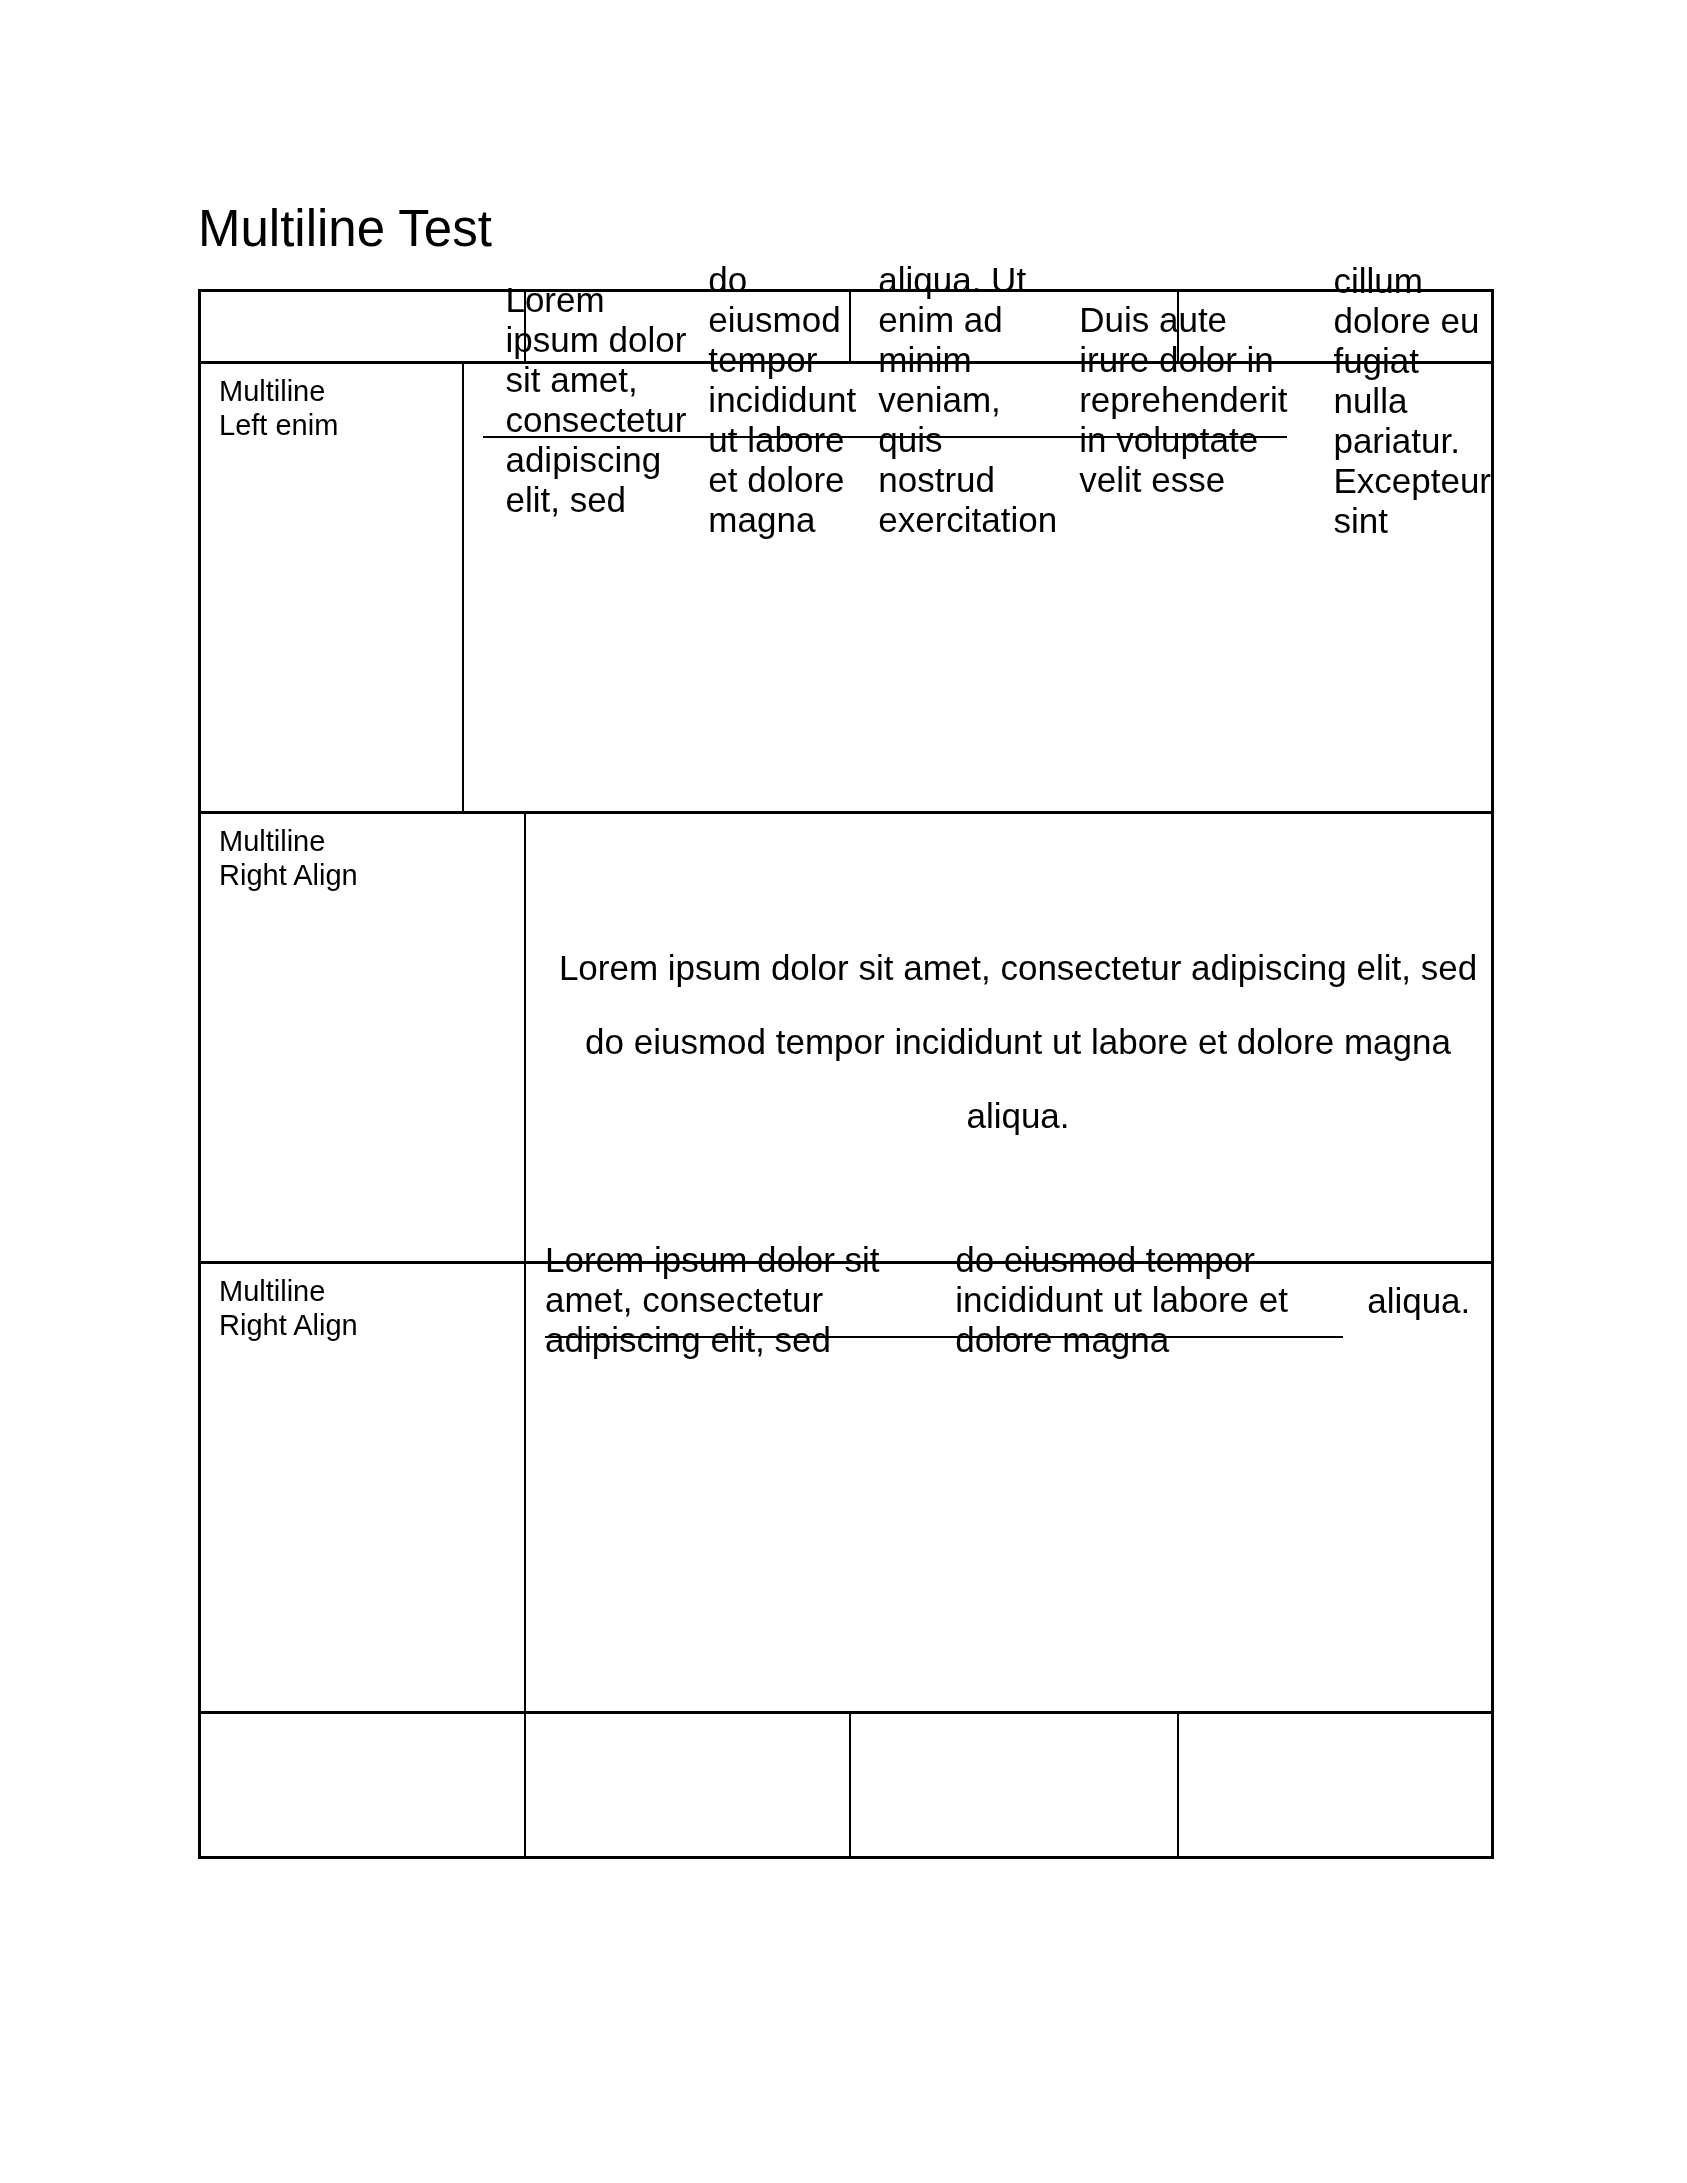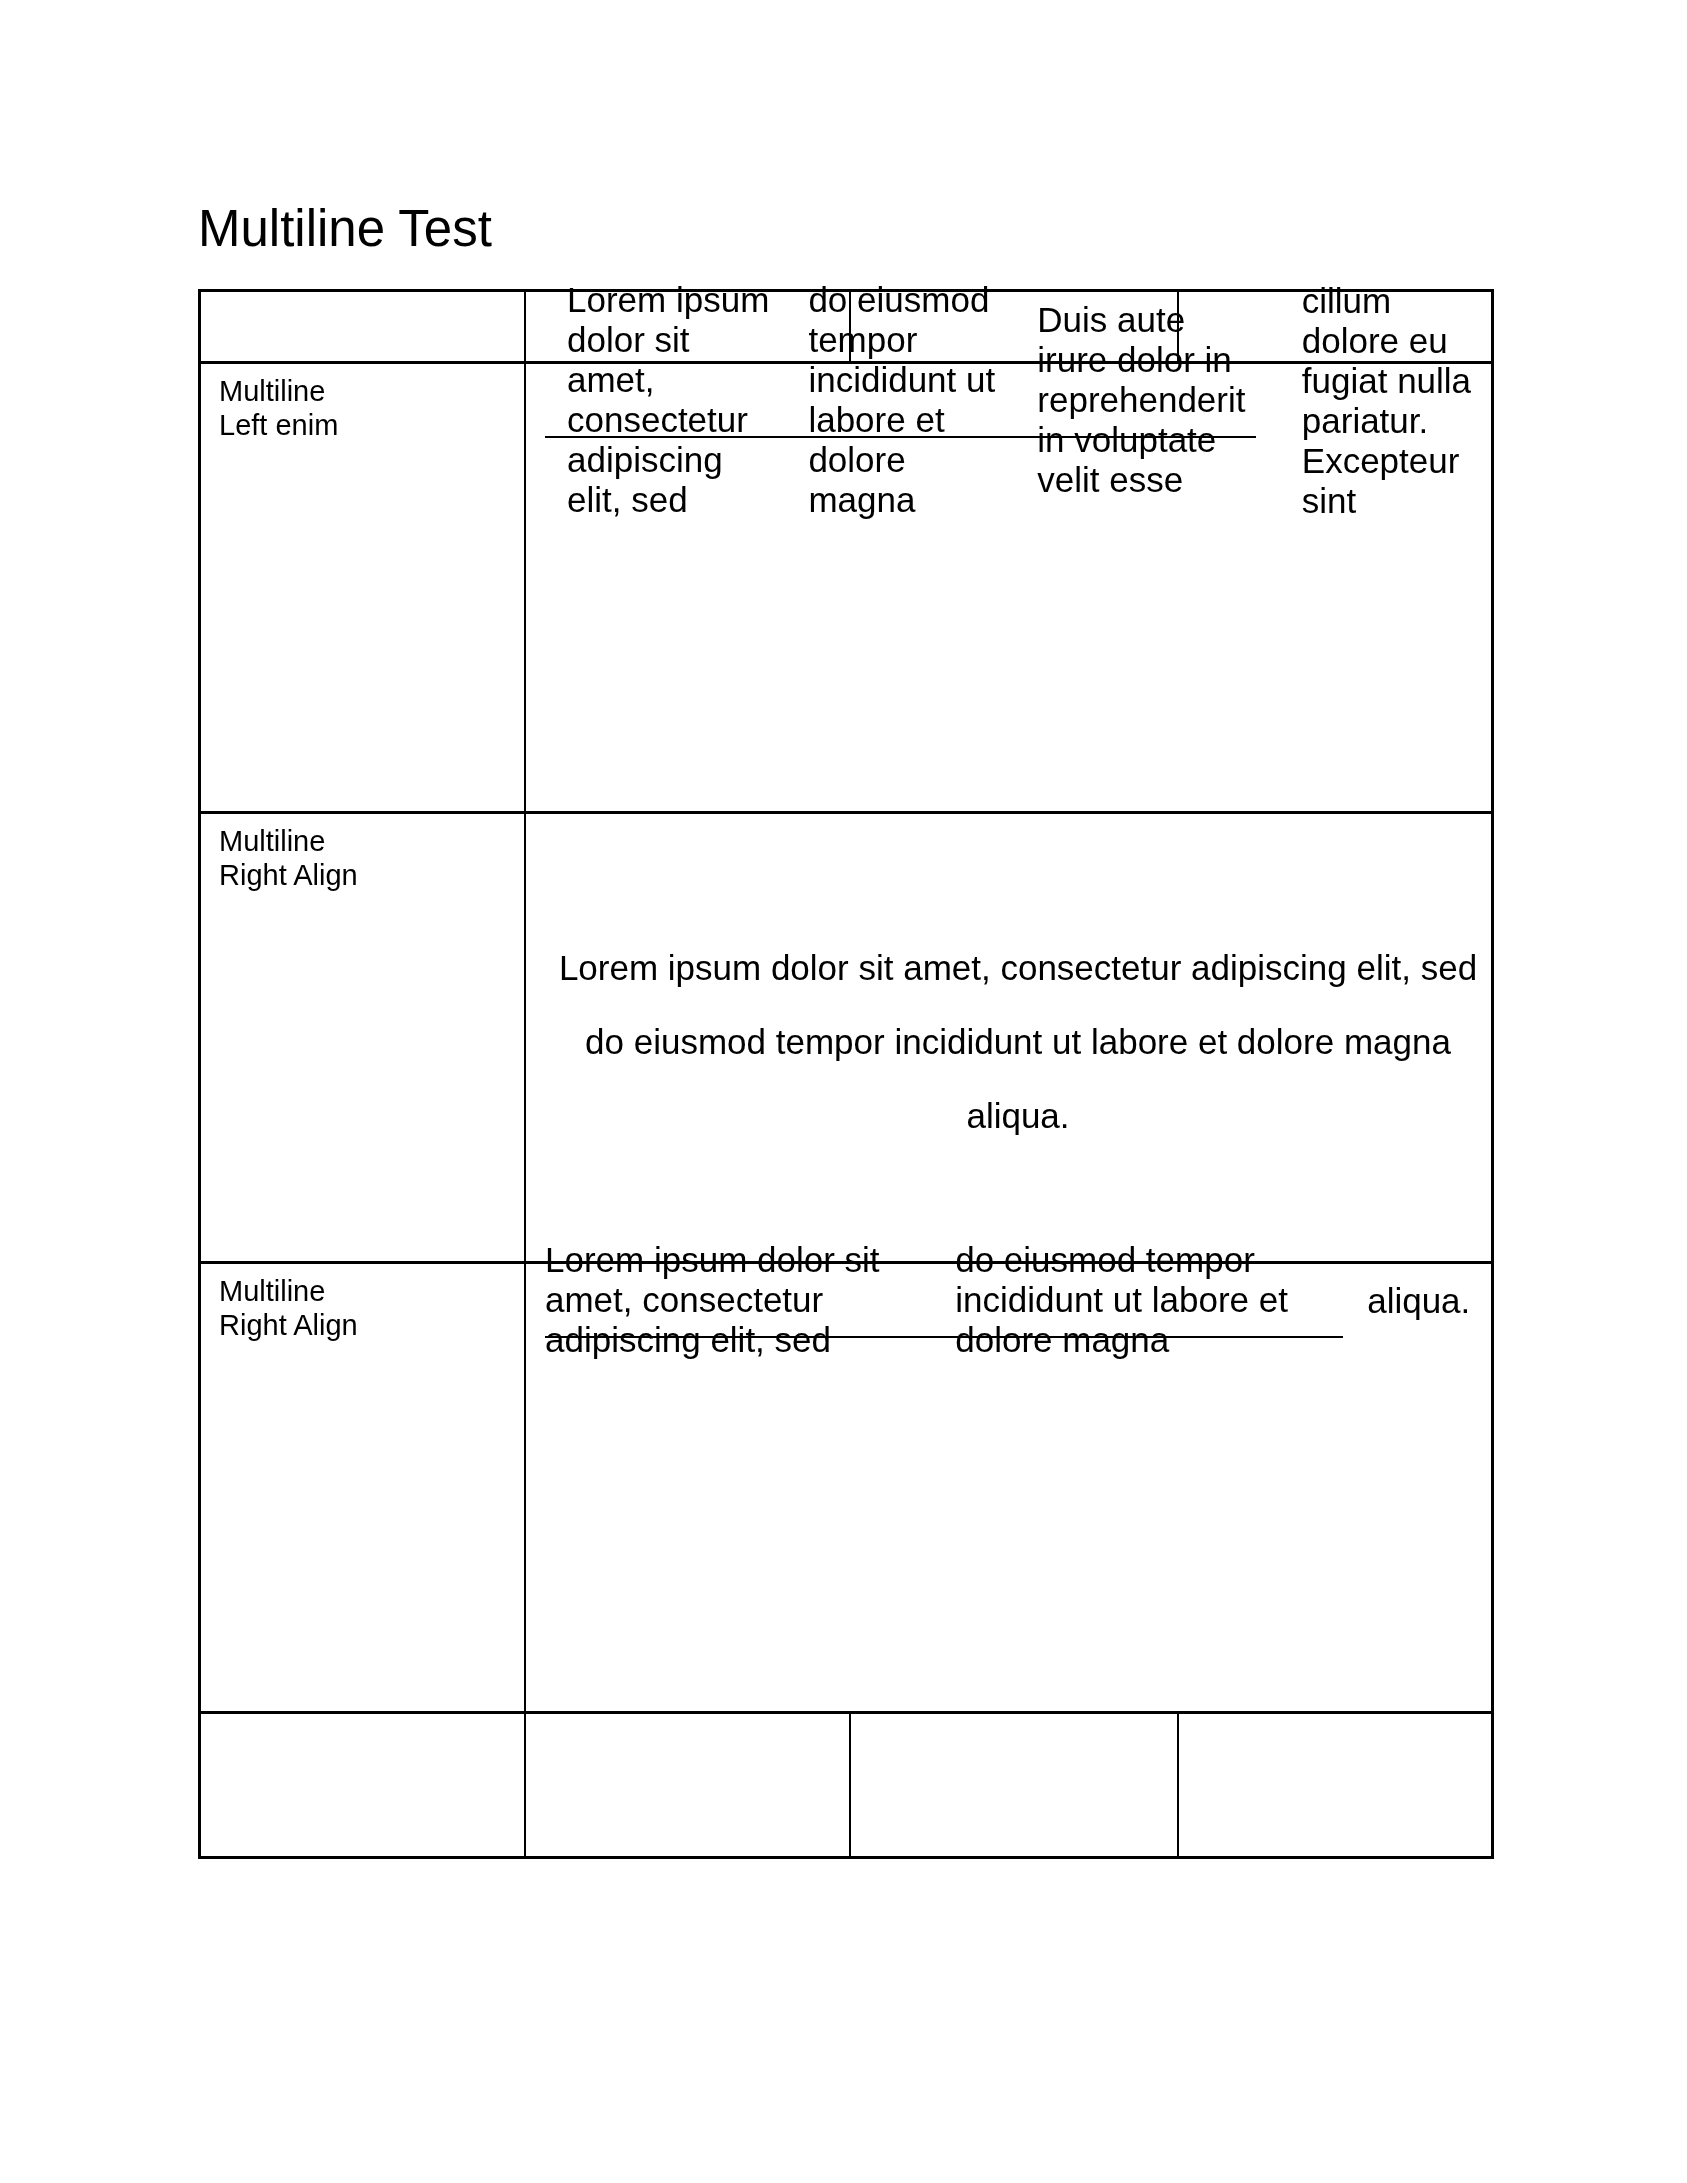--- a/index.html
+++ b/index.html
@@ -100,20 +100,23 @@
         <div class="label-line">Left enim</div>
       </div>
       <div class="content-cell">
         <div class="subrow align-left">
             <span>Lorem ipsum dolor sit amet, consectetur adipiscing elit, sed</span>
           </div>
         <div class="subrow align-left">
             <span>do eiusmod tempor incididunt ut labore et dolore magna</span>
           </div>
         <div class="subrow align-left">
+            <span>aliqua. Ut enim ad minim veniam, quis nostrud exercitation</span>
+          </div>
+        <div class="subrow align-left">
             <span>Duis aute irure dolor in reprehenderit in voluptate velit esse</span>
           </div>
         <div class="subrow align-left">
             <span>cillum dolore eu fugiat nulla pariatur. Excepteur sint</span>
           </div>
       </div>
     </div>
 
     <div class="section">
       <div class="label-cell">

